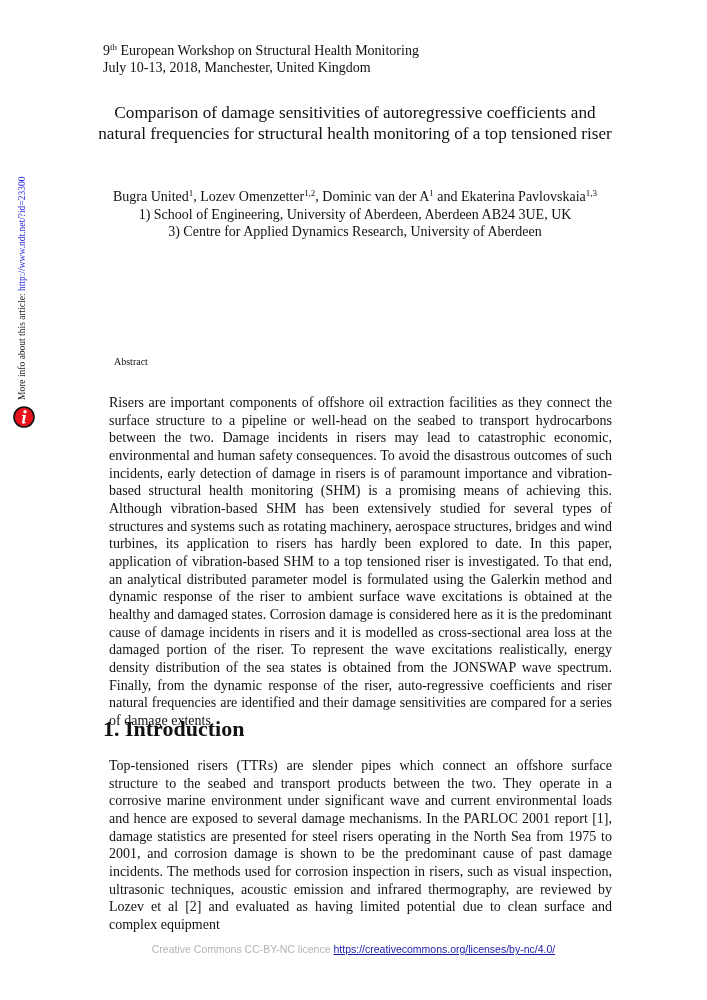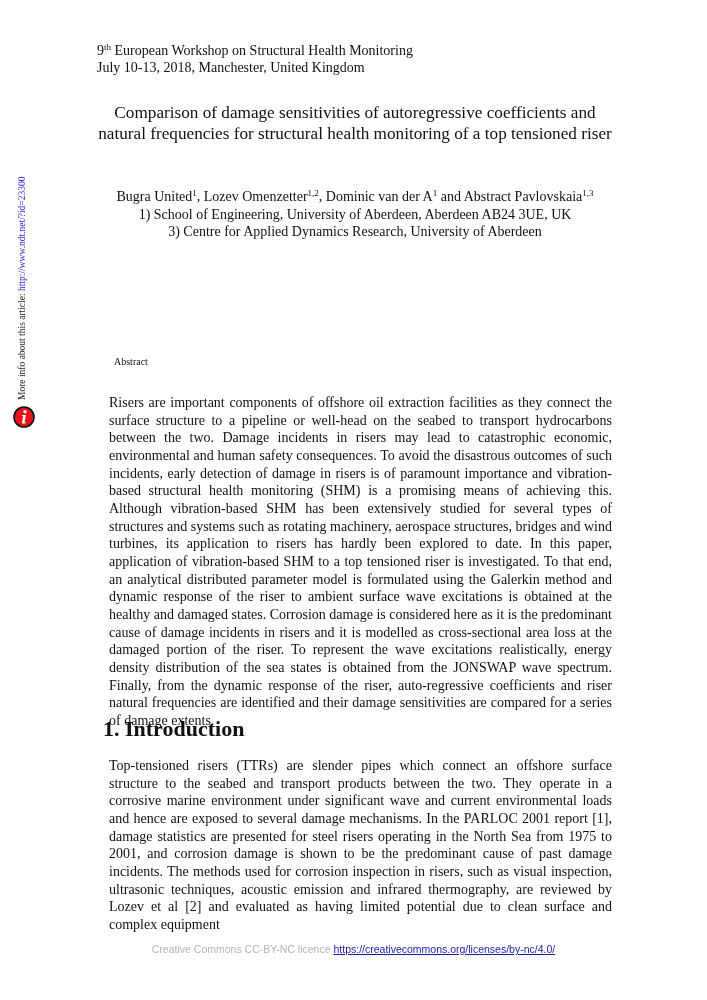--- a/index.html
+++ b/index.html
@@ -1,21 +1,21 @@
 <!DOCTYPE html>
 <html><head>
   <meta charset="utf-8">
   <style>
     html, body { margin: 0; padding: 0; background: #ffffff; }
     body {
       width: 707px; height: 1000px; position: relative; overflow: hidden;
       font-family: "Liberation Serif", "DejaVu Serif", serif; color: #111;
     }
     .conf {
-      position: absolute; left: 97px; top: 42px;
+      position: absolute; left: 103px; top: 42px;
       font-size: 14px; line-height: 17px;
     }
     .conf sup { font-size: 9px; line-height: 0; vertical-align: 5px; }
     .title {
       position: absolute; left: 95px; top: 102px; width: 520px;
       text-align: center; font-weight: normal; font-size: 17.2px; line-height: 21px;
     }
     .authors {
       position: absolute; left: 95px; top: 188px; width: 520px;
       text-align: center; font-size: 14px; line-height: 17.5px;
@@ -57,21 +57,21 @@
 <body>
 
 <div class="conf">
   <div><span>9</span><sup>th</sup><span> European Workshop on Structural Health Monitoring</span></div>
   <div>July 10-13, 2018, Manchester, United Kingdom</div>
 </div>
 
 <div class="title">Comparison of damage sensitivities of autoregressive coefficients and natural frequencies for structural health monitoring of a top tensioned riser</div>
 
 <div class="authors">
-  <div><span>Bugra United</span><sup>1</sup><span>, </span><span>Lozev Omenzetter</span><sup>1,2</sup><span>, </span><span>Dominic van der A</span><sup>1</sup><span> and </span><span>Abstract Pavlovskaia</span><sup>1,3</sup></div>
+  <div><span>Bugra United</span><sup>1</sup><span>, </span><span>Lozev Omenzetter</span><sup>1,2</sup><span>, </span><span>Dominic van der A</span><sup>1</sup><span> and </span><span>Ekaterina Pavlovskaia</span><sup>1,3</sup></div>
   <div>1) School of Engineering, University of Aberdeen, Aberdeen AB24 3UE, UK</div>
   <div>3) Centre for Applied Dynamics Research, University of Aberdeen</div>
 </div>
 
 <div class="abstract-heading">Abstract</div>
 <p class="body-text abstract-text">Risers are important components of offshore oil extraction facilities as they connect the surface structure to a pipeline or well-head on the seabed to transport hydrocarbons between the two. Damage incidents in risers may lead to catastrophic economic, environmental and human safety consequences. To avoid the disastrous outcomes of such incidents, early detection of damage in risers is of paramount importance and vibration-based structural health monitoring (SHM) is a promising means of achieving this. Although vibration-based SHM has been extensively studied for several types of structures and systems such as rotating machinery, aerospace structures, bridges and wind turbines, its application to risers has hardly been explored to date. In this paper, application of vibration-based SHM to a top tensioned riser is investigated. To that end, an analytical distributed parameter model is formulated using the Galerkin method and dynamic response of the riser to ambient surface wave excitations is obtained at the healthy and damaged states. Corrosion damage is considered here as it is the predominant cause of damage incidents in risers and it is modelled as cross-sectional area loss at the damaged portion of the riser. To represent the wave excitations realistically, energy density distribution of the sea states is obtained from the JONSWAP wave spectrum. Finally, from the dynamic response of the riser, auto-regressive coefficients and riser natural frequencies are identified and their damage sensitivities are compared for a series of damage extents.</p>
 
 <div class="intro-heading">1. Introduction</div>
 <p class="body-text intro-text">Top-tensioned risers (TTRs) are slender pipes which connect an offshore surface structure to the seabed and transport products between the two. They operate in a corrosive marine environment under significant wave and current environmental loads and hence are exposed to several damage mechanisms. In the PARLOC 2001 report [1], damage statistics are presented for steel risers operating in the North Sea from 1975 to 2001, and corrosion damage is shown to be the predominant cause of past damage incidents. The methods used for corrosion inspection in risers, such as visual inspection, ultrasonic techniques, acoustic emission and infrared thermography, are reviewed by Lozev et al [2] and evaluated as having limited potential due to clean surface and complex equipment</p>
 

